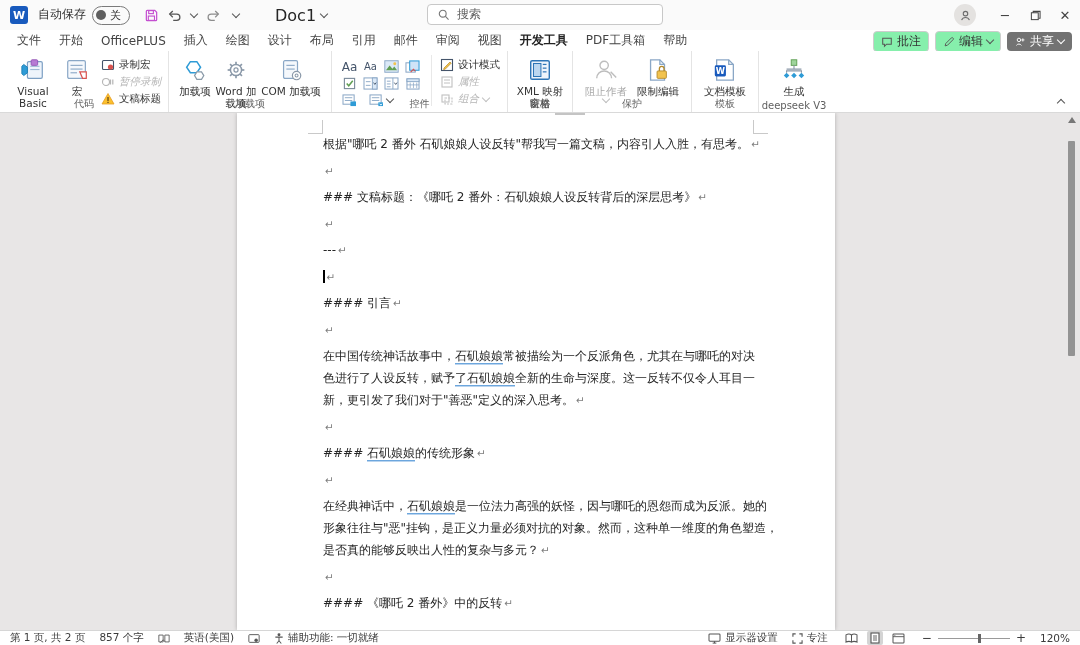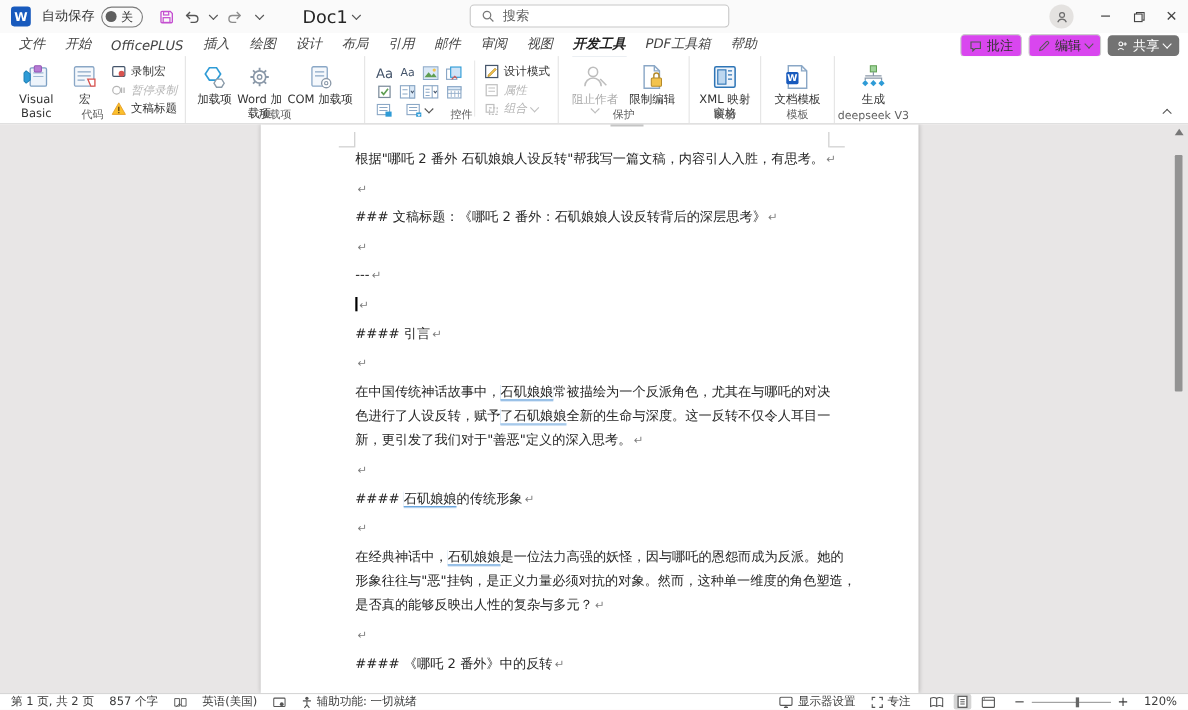--- a/index.html
+++ b/index.html
@@ -21,28 +21,28 @@
   .chev.up{transform:rotate(-135deg);margin-top:3px;}
   .searchbox{position:absolute;left:427px;top:4px;width:236px;height:21px;background:#fff;
     border:1px solid #c8c8c8;border-radius:4px;display:flex;align-items:center;gap:7px;
     padding-left:10px;color:#616161;font-size:12px;box-sizing:border-box;}
   .tb-right{position:absolute;right:0;top:0;height:30px;display:flex;align-items:center;}
   .avatar{width:22px;height:22px;border-radius:50%;background:#e4e2e0;display:flex;
     align-items:center;justify-content:center;margin-right:14px;}
   .winbtn{width:30px;height:30px;display:flex;align-items:center;justify-content:center;
     color:#444;font-size:13px;}
   .tabrow{position:absolute;top:30px;left:0;right:0;height:21px;display:flex;align-items:center;
-    padding-left:8px;font-size:12px;color:#444;font-style:italic;}
+    padding-left:8px;font-size:12px;color:#444;}
   .tab{padding:2px 9px;position:relative;white-space:nowrap;}
   .tab.active{font-weight:bold;color:#222;}
   .tab.active::after{content:"";position:absolute;left:8px;right:8px;bottom:-2px;height:2.5px;
     background:#3b5a86;border-radius:2px;}
   .tabrow-right{position:absolute;right:8px;top:31px;display:flex;gap:6px;align-items:center;font-size:12px;}
   .pillbtn{display:flex;align-items:center;gap:4px;border:1px solid #cdcdcd;border-radius:4px;
-    padding:1px 7px;color:#333;background:#d946ef;height:17px;}
+    padding:1px 7px;color:#333;background:#86efac;height:17px;}
   .sharebtn{display:flex;align-items:center;gap:4px;border-radius:4px;background:#737373;
     color:#fff;padding:1px 8px;height:19px;box-sizing:border-box;}
   .ribbon{position:absolute;top:51px;left:0;right:0;height:62px;background:#fff;
     border-bottom:1px solid #d9d9d9;display:flex;align-items:stretch;box-sizing:border-box;}
   .rgroup{position:relative;display:flex;align-items:flex-start;padding:4px 7px 13px 7px;
     border-right:1px solid #e4e4e4;}
   .rgroup .glabel{position:absolute;bottom:1px;left:0;right:0;text-align:center;
     font-size:10px;color:#5f5f5f;white-space:nowrap;}
   .bigbtn{display:flex;flex-direction:column;align-items:center;justify-content:flex-start;
     width:52px;gap:2px;padding-top:2px;}
@@ -377,53 +377,53 @@
             <rect x="5" y="6" width="7" height="6" fill="none" stroke="#c0c0c0" stroke-width="1.1" stroke-dasharray="2 1.2"></rect>
           </svg>
         <span>组合</span>
         <span class="chev" style="border-color:#c0c0c0;"></span>
       </span>
     </div>
     <div class="glabel">控件</div>
   </div>
 
   <div class="rgroup">
-    <div class="bigbtn disabled">
-      <svg width="26" height="26" viewBox="0 0 28 28">
-          <circle cx="12" cy="9" r="4.5" fill="none" stroke="#bdbdbd" stroke-width="1.5"></circle>
-          <path d="M4 23 a8 8 0 0 1 16 0" fill="none" stroke="#bdbdbd" stroke-width="1.5"></path>
-          <line x1="19" y1="16" x2="25" y2="22" stroke="#bdbdbd" stroke-width="1.5"></line>
-        </svg>
-      <span class="blabel">阻止作者</span>
-      <span class="chev" style="border-color:#bdbdbd;"></span>
-    </div>
-    <div class="bigbtn">
-      <svg width="26" height="26" viewBox="0 0 28 28">
-          <path d="M6 3 h10 l5 5 v17 H6 z" fill="#fff" stroke="#8aa7c6" stroke-width="1.4"></path>
-          <path d="M16 3 v5 h5" fill="none" stroke="#8aa7c6" stroke-width="1.4"></path>
-          <rect x="13" y="15" width="10" height="8" rx="1" fill="#f2c34e" stroke="#b58a2a" stroke-width="1"></rect>
-          <path d="M15.5 15 v-2.5 a2.5 2.5 0 0 1 5 0 V15" fill="none" stroke="#b58a2a" stroke-width="1.4"></path>
-        </svg>
-      <span class="blabel">限制编辑</span>
-    </div>
-    <div class="glabel">保护</div>
-  </div>
-
-  <div class="rgroup">
     <div class="bigbtn" style="width:50px;">
       <svg width="26" height="26" viewBox="0 0 28 28">
           <rect x="4" y="4" width="20" height="20" rx="1.5" fill="#eef4fb" stroke="#2e75b6" stroke-width="1.5"></rect>
           <rect x="7" y="7" width="8" height="14" fill="#bcd7f0" stroke="#2e75b6" stroke-width="1.1"></rect>
           <line x1="17" y1="8" x2="21" y2="8" stroke="#2e75b6" stroke-width="1.3"></line>
           <line x1="17" y1="12" x2="21" y2="12" stroke="#2e75b6" stroke-width="1.3"></line>
           <line x1="17" y1="16" x2="21" y2="16" stroke="#2e75b6" stroke-width="1.3"></line>
         </svg>
       <span class="blabel">XML 映射窗格</span>
     </div>
     <div class="glabel">映射</div>
+  </div>
+
+  <div class="rgroup">
+    <div class="bigbtn disabled">
+      <svg width="26" height="26" viewBox="0 0 28 28">
+          <circle cx="12" cy="9" r="4.5" fill="none" stroke="#bdbdbd" stroke-width="1.5"></circle>
+          <path d="M4 23 a8 8 0 0 1 16 0" fill="none" stroke="#bdbdbd" stroke-width="1.5"></path>
+          <line x1="19" y1="16" x2="25" y2="22" stroke="#bdbdbd" stroke-width="1.5"></line>
+        </svg>
+      <span class="blabel">阻止作者</span>
+      <span class="chev" style="border-color:#bdbdbd;"></span>
+    </div>
+    <div class="bigbtn">
+      <svg width="26" height="26" viewBox="0 0 28 28">
+          <path d="M6 3 h10 l5 5 v17 H6 z" fill="#fff" stroke="#8aa7c6" stroke-width="1.4"></path>
+          <path d="M16 3 v5 h5" fill="none" stroke="#8aa7c6" stroke-width="1.4"></path>
+          <rect x="13" y="15" width="10" height="8" rx="1" fill="#f2c34e" stroke="#b58a2a" stroke-width="1"></rect>
+          <path d="M15.5 15 v-2.5 a2.5 2.5 0 0 1 5 0 V15" fill="none" stroke="#b58a2a" stroke-width="1.4"></path>
+        </svg>
+      <span class="blabel">限制编辑</span>
+    </div>
+    <div class="glabel">保护</div>
   </div>
 
   <div class="rgroup">
     <div class="bigbtn">
       <svg width="26" height="26" viewBox="0 0 28 28">
           <path d="M5 3 h13 l5 5 v17 H5 z" fill="#fff" stroke="#8aa7c6" stroke-width="1.4"></path>
           <path d="M18 3 v5 h5" fill="none" stroke="#8aa7c6" stroke-width="1.4"></path>
           <rect x="3" y="9" width="12" height="12" rx="1.5" fill="#185abd"></rect>
           <text x="9" y="18" text-anchor="middle" font-size="9" fill="#fff" font-weight="bold">W</text>
         </svg>

